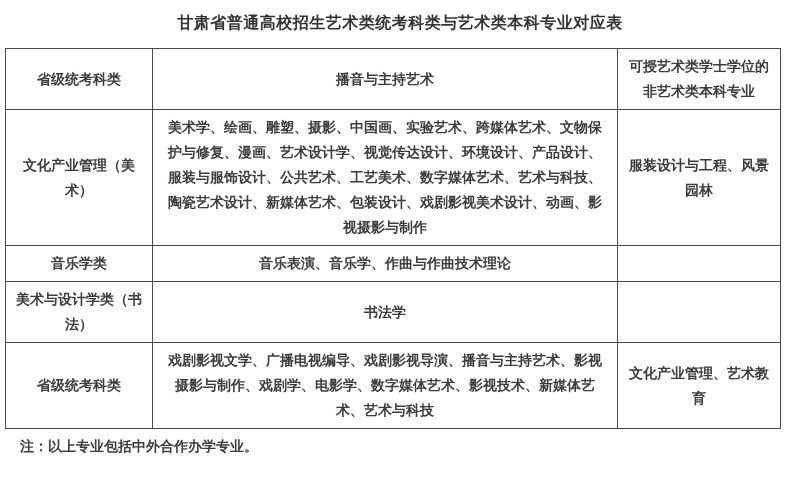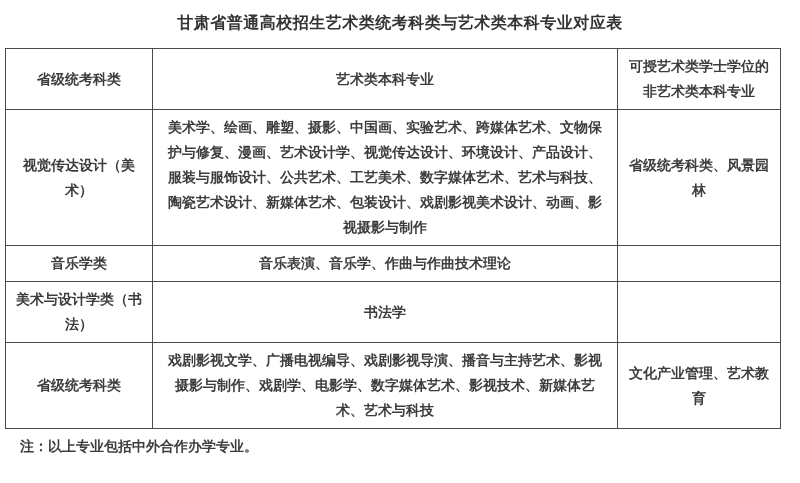--- a/index.html
+++ b/index.html
@@ -62,29 +62,29 @@
 
   <table class="mapping-table">
     <colgroup>
       <col class="c-category">
       <col class="c-majors">
       <col class="c-nonart">
     </colgroup>
     <thead>
       <tr>
         <th>省级统考科类</th>
-        <th>艺术类本科专业</th>
+        <th>播音与主持艺术</th>
         <th>可授艺术类学士学位的非艺术类本科专业</th>
       </tr>
     </thead>
     <tbody id="table-body">
         <tr>
-    <td>视觉传达设计（美术）</td>
+    <td>文化产业管理（美术）</td>
     <td>美术学、绘画、雕塑、摄影、中国画、实验艺术、跨媒体艺术、文物保护与修复、漫画、艺术设计学、视觉传达设计、环境设计、产品设计、服装与服饰设计、公共艺术、工艺美术、数字媒体艺术、艺术与科技、陶瓷艺术设计、新媒体艺术、包装设计、戏剧影视美术设计、动画、影视摄影与制作</td>
-    <td>省级统考科类、风景园林</td>
+    <td>服装设计与工程、风景园林</td>
   </tr>
         <tr>
     <td>音乐学类</td>
     <td>音乐表演、音乐学、作曲与作曲技术理论</td>
     <td></td>
   </tr>
         <tr>
     <td>美术与设计学类（书法）</td>
     <td>书法学</td>
     <td></td>

